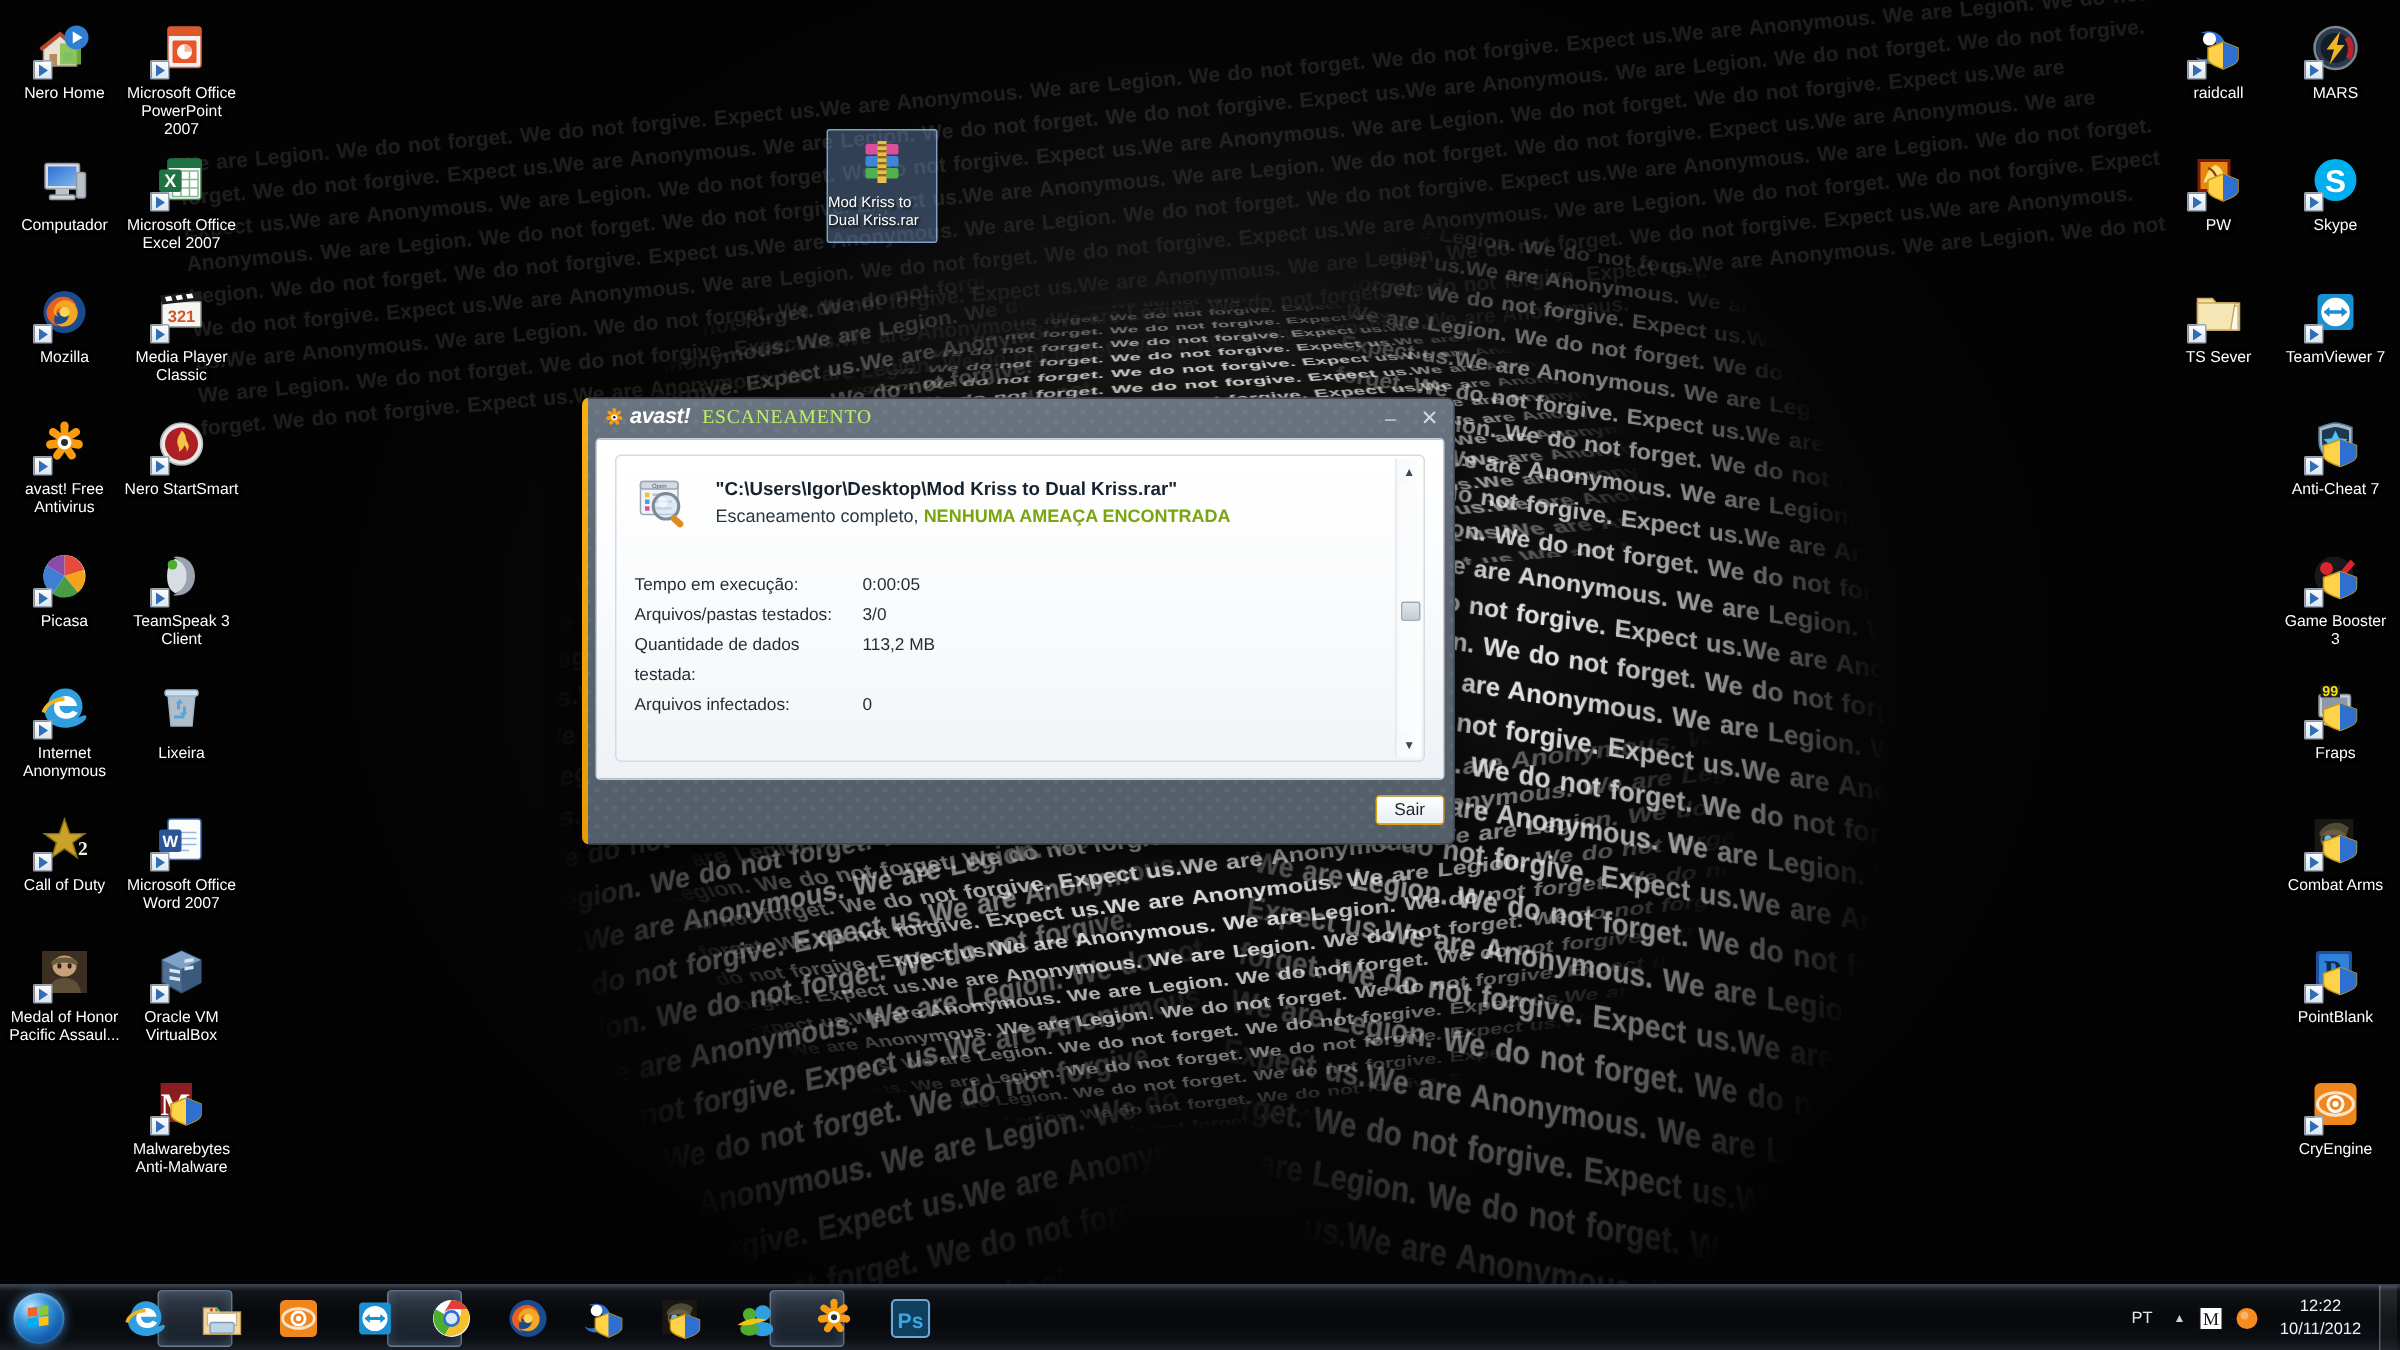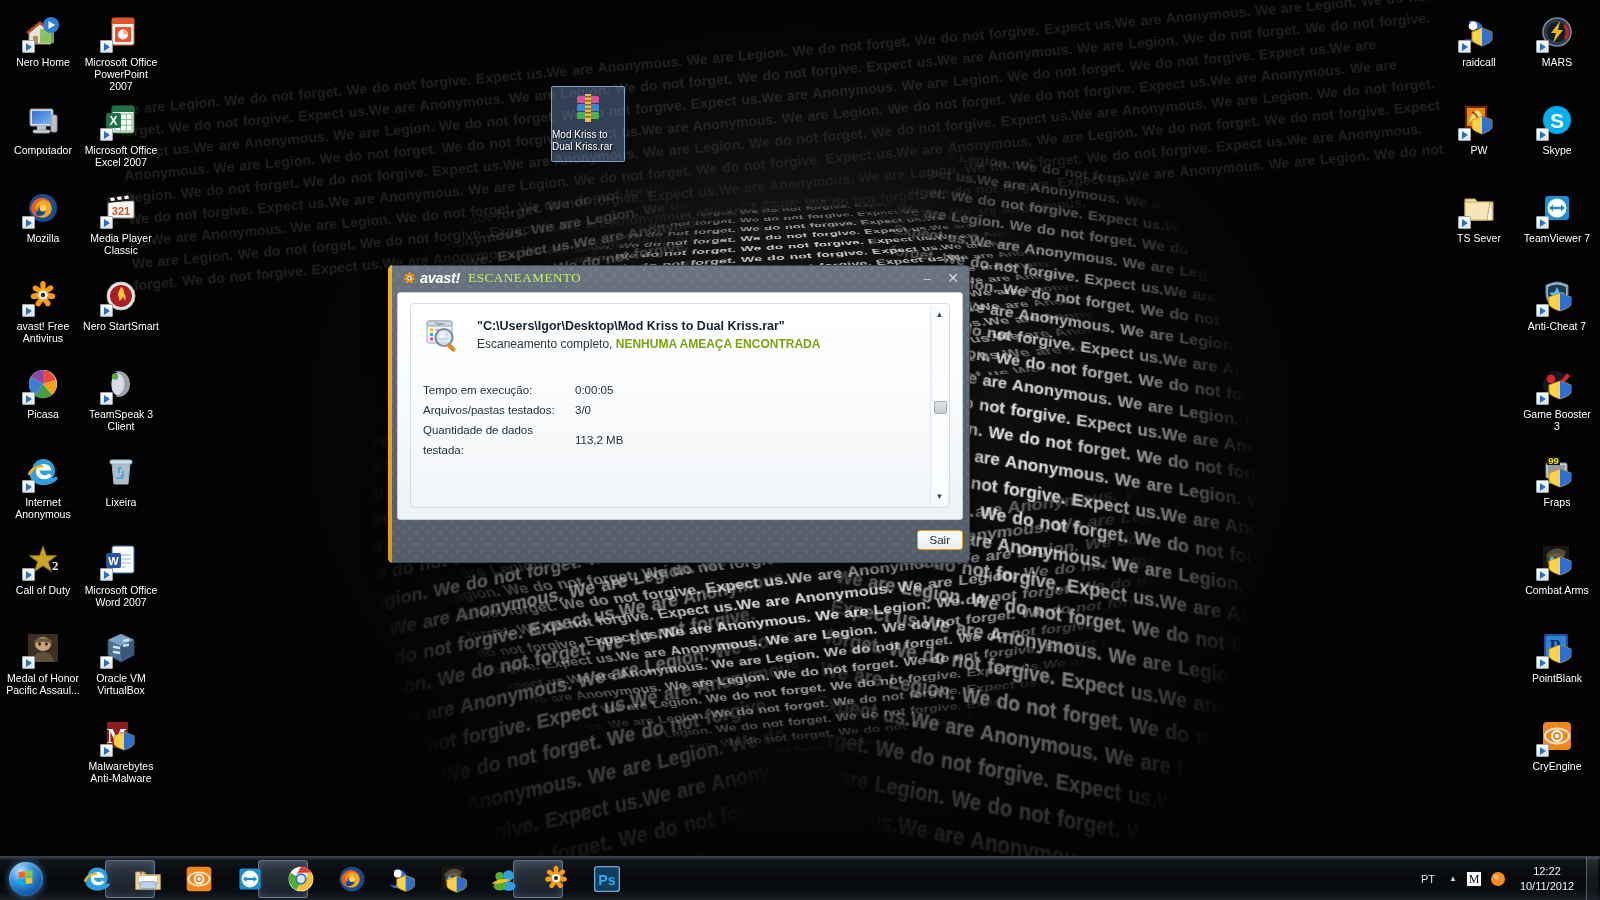--- a/index.html
+++ b/index.html
@@ -192,21 +192,21 @@
   #result-head { display: flex; gap: 14px; padding: 12px 0 0 12px; }
   #scan-icon { width: 40px; height: 40px; position: relative; flex: 0 0 40px; }
   #result-texts { padding-top: 2px; }
   #scan-path {
     font-size: 12.5px; font-weight: bold; color: #16232e; line-height: 17px;
   }
   #scan-status { font-size: 12px; color: #2c3742; line-height: 18px; }
   #scan-verdict { color: #7aa40d; font-weight: bold; }
 
   #stats { margin: 24px 0 0 12px; }
-  .stat-row { display: flex; font-size: 11.5px; color: #1f2a34; line-height: 20px; align-items: center; }
+  .stat-row { display: flex; font-size: 11.5px; color: #1f2a34; line-height: 20px; }
   .stat-lbl { width: 152px; }
   .stat-val { }
 
   
   #vscroll {
     position: absolute; right: 2px; top: 2px; bottom: 2px; width: 17px;
     background: linear-gradient(90deg,#f6f8fa,#fdfefe);
     border-left: 1px solid #e3e8ee;
   }
   .sb-arrow {
@@ -774,20 +774,24 @@
               <div class="stat-lbl">Tempo em execução:</div>
               <div class="stat-val">0:00:05</div>
             </div>
             <div class="stat-row">
               <div class="stat-lbl">Arquivos/pastas testados:</div>
               <div class="stat-val">3/0</div>
             </div>
             <div class="stat-row">
               <div class="stat-lbl">Quantidade de dados testada:</div>
               <div class="stat-val">113,2 MB</div>
+            </div>
+            <div class="stat-row">
+              <div class="stat-lbl">Arquivos infectados:</div>
+              <div class="stat-val">0</div>
             </div>
           </div>
 
         <div id="vscroll">
           <div class="sb-arrow" id="sb-up">▲</div>
           <div id="sb-track">
             <div id="sb-thumb"></div>
           </div>
           <div class="sb-arrow" id="sb-down">▼</div>
         </div>

